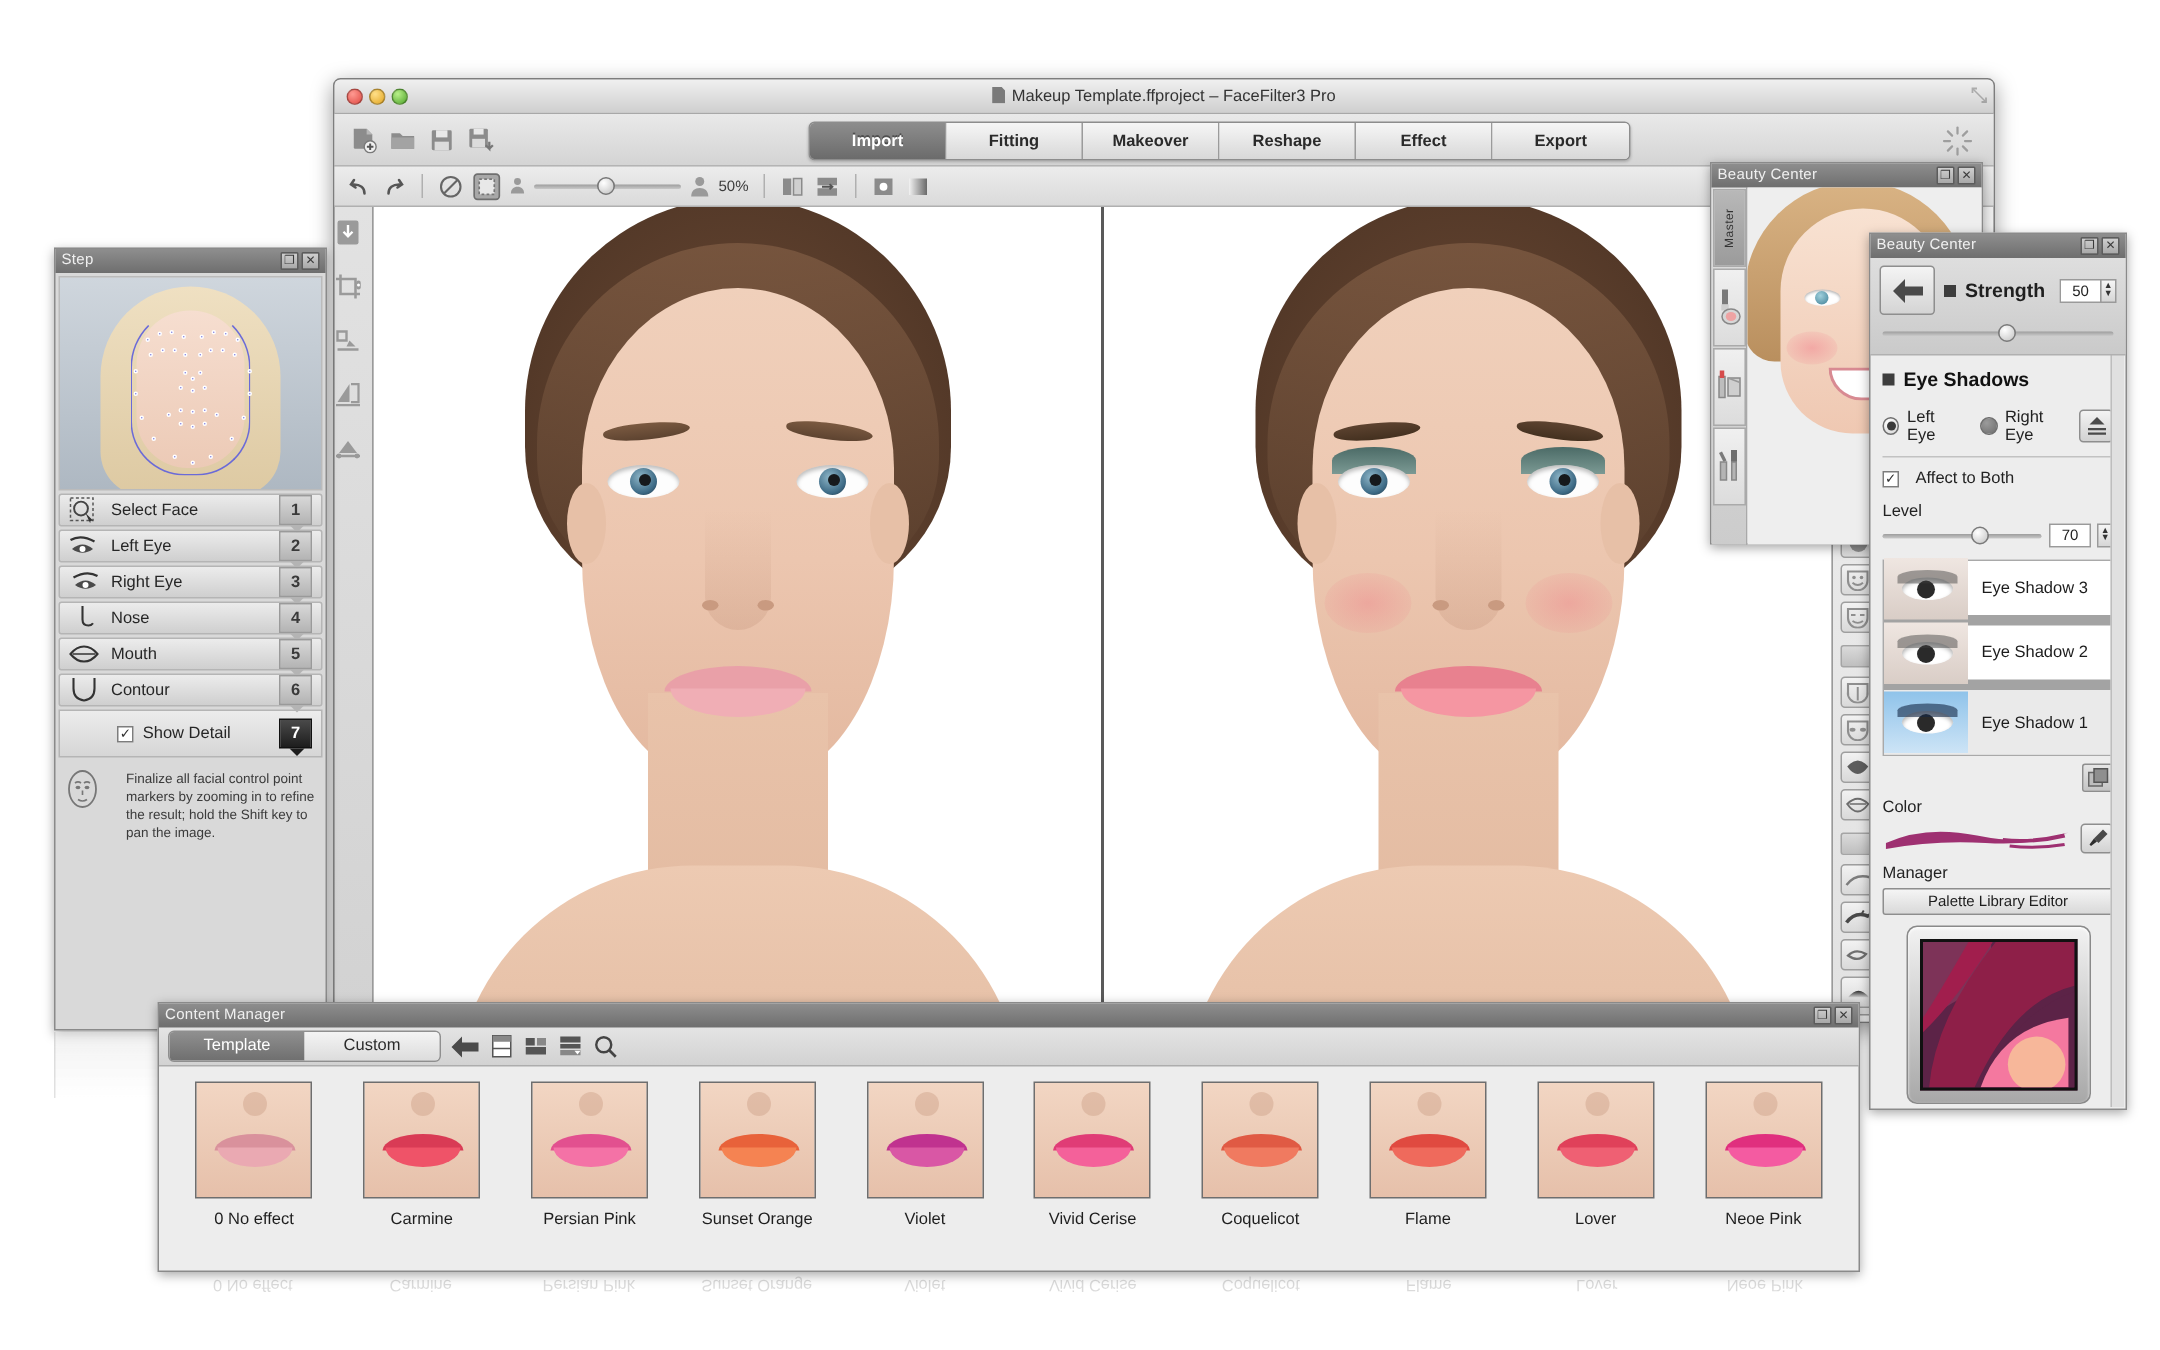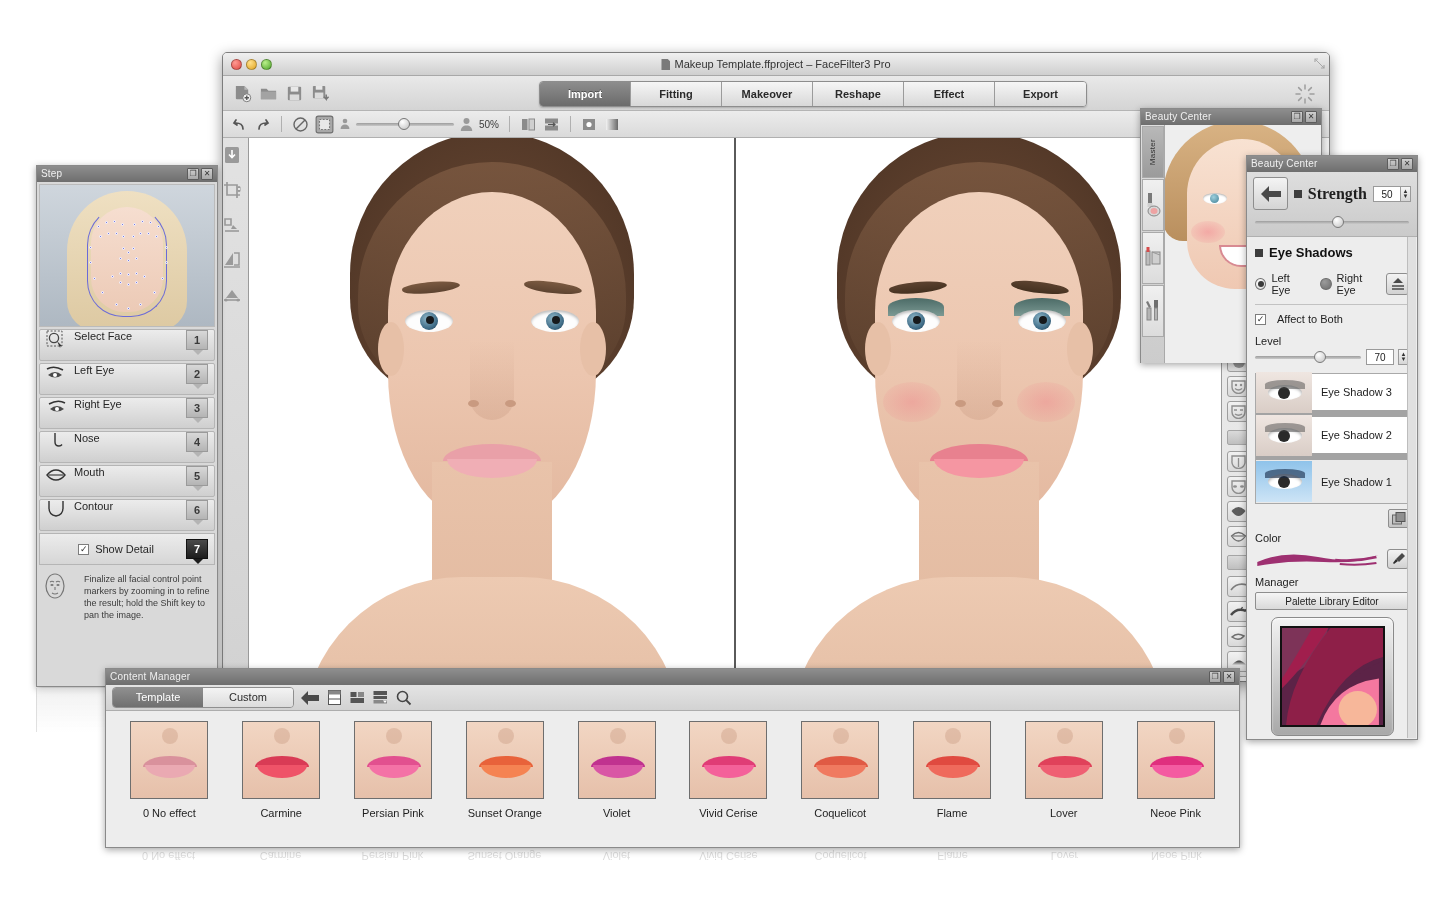--- a/index.html
+++ b/index.html
@@ -172,21 +172,21 @@
      background:linear-gradient(#efe0c2,#ddc9a2); border-radius:60px 60px 30px 30px;}
   .sp-head{ position:absolute; left:24px; top:16px; width:72px; height:105px;
      background:linear-gradient(#f6ded0,#eccab6); border-radius:36px 36px 34px 34px;}
   .sp-marks{ position:absolute; inset:0; }
   .mk{ position:absolute; width:3px;height:3px; border-radius:50%;
      background:#7b7be0; border:.5px solid #fff; }
   .sp-outline{ position:absolute; left:20px; top:14px; width:80px; height:112px;
      border:1.2px solid #6a6ad8; border-radius:40px 40px 36px 36px;
      border-top-color:transparent; }
   .step-list{ padding:0 2px; }
-  .step-item{ height:32px; margin-bottom:2px; display:flex; 
+  .step-item{ height:22px; margin-bottom:2px; display:flex; align-items:center;
      padding:0 6px; cursor:pointer;
      background:linear-gradient(#ececec,#cfcfcf); border:1px solid #b5b5b5;
      border-radius:2px; }
   .step-ico{ width:20px;height:18px; margin-right:8px; flex:none; }
   .step-lbl{ font-size:11px; color:#262626; flex:1; }
   .step-num{ width:22px;height:20px; position:relative; flex:none;
      background:linear-gradient(#d8d8d8,#b4b4b4); border:1px solid #9a9a9a;
      font-size:11px; font-weight:bold; color:#3a3a3a;
      display:flex;align-items:center;justify-content:center; }
   .step-num:after{ content:""; position:absolute; left:6px; top:19px;
@@ -234,21 +234,21 @@
 
   
   #bc-front{ left:1246px; top:155px; width:172px; height:585px; background:#ededed; }
   #bc-strength{ background:linear-gradient(#dedede,#cacaca); padding:5px 6px 8px;
      border-bottom:1px solid #b0b0b0; position:relative; }
   .bc-strow{ display:flex; align-items:center; gap:6px; }
   #back-arrow{ width:37px;height:33px; border:1px solid #8e8e8e; border-radius:3px;
      background:linear-gradient(#f4f4f4,#d4d4d4); display:flex;
      align-items:center;justify-content:center; cursor:pointer; }
   .sq{ width:8px;height:8px; background:#3d3d3d; display:inline-block; }
-  .bc-lbl{ font-size:16px; color:#1f1f1f; font-weight:bold;font-family:Liberation Serif, serif; }
+  .bc-lbl{ font-size:13px; color:#1f1f1f; font-weight:bold; }
   .numbox{ width:28px;height:16px; border:1px solid #9a9a9a; background:#fff;
      font-size:10px; text-align:center; line-height:15px; color:#222; }
   .spin{ width:11px;height:16px; border:1px solid #9a9a9a; margin-left:-1px;
      background:linear-gradient(#f6f6f6,#d6d6d6); display:flex;flex-direction:column;
      align-items:center; justify-content:center; font-size:6px; color:#333;
      line-height:5px; cursor:pointer;}
   .bc-track{ position:relative; height:12px; margin:6px 2px 0; }
   .bc-track i{ position:absolute; top:5px; left:0; right:0; height:3px;
      background:linear-gradient(#9d9d9d,#cacaca); border-radius:2px; display:block;}
   #bc-body{ padding:8px 8px 0; }

